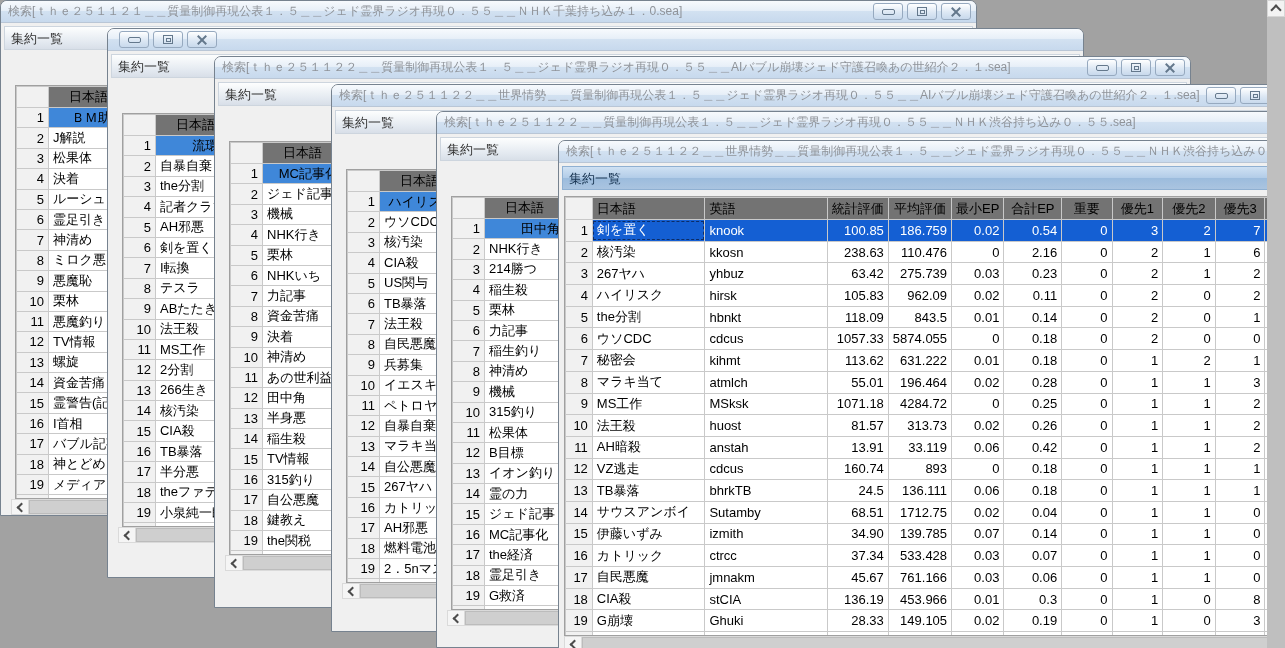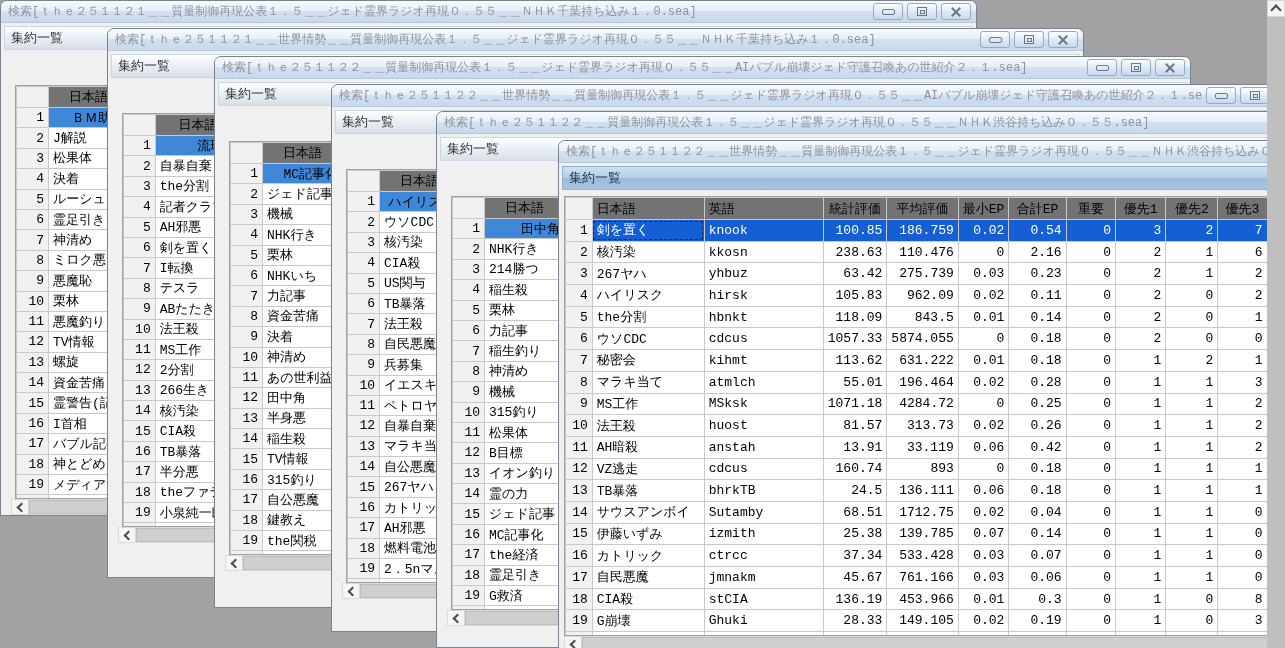--- a/index.html
+++ b/index.html
@@ -1,17 +1,17 @@
 <!DOCTYPE html>
 <html style="--sel-active: #145fd3; --sel-inactive: #3f87d9;"><head>
 <meta charset="utf-8">
 <style>
   html,body{margin:0;padding:0;background:#a2a2a2;}
   #stage{position:relative;width:1285px;height:648px;overflow:hidden;background:#a2a2a2;
-         font-family:Liberation Mono, monospace;}
+         font-family:Liberation Sans, sans-serif;}
   
   .window{position:absolute;background:#f0f0f0;border:1px solid #76828f;
           border-radius:7px 7px 0 0;box-sizing:border-box;}
   .titlebar{height:22px;border-radius:6px 6px 0 0;display:flex;align-items:center;
             padding:0 5px 0 7px;box-sizing:border-box;border-bottom:1px solid #b9c6d6;
             background:linear-gradient(to bottom,#f7fafd 0%,#e7eff8 45%,#d2e1f1 50%,#c7d9ed 100%);}
   .title{flex:1;font-size:12px;color:#8f9399;white-space:nowrap;overflow:hidden;}
   .winbtns{display:flex;align-items:center;}
   .wbtn{width:30px;height:17px;margin-left:4px;border:1px solid #96a9bf;border-radius:3px;
         background:linear-gradient(#ffffff,#dde8f4 55%,#c8d9ec);
@@ -199,21 +199,20 @@
         <span class="harrow">
             <span class="chev-left"></span>
           </span>
         <span class="hthumb"></span>
       </div>
     </div>
   </div>
 
   <div class="window" id="win1" style="left: 107px; top: 28px; width: 977px; height: 550px;">
     <div class="titlebar">
-      <span class="title">検索[ｔｈｅ２５１１２１＿＿世界情勢＿＿質量制御再現公表１．５＿＿ジェド霊界ラジオ再現０．５５＿＿ＮＨＫ千葉持ち込み１．0.sea]</span>
       <span class="winbtns">
         <span class="wbtn">
             <span class="g-min"></span>
           </span>
         <span class="wbtn">
             <span class="g-rest"></span>
           </span>
         <span class="wbtn">
             <span class="g-close"></span>
           </span>
@@ -1003,21 +1002,21 @@
                 <td class="r">0</td>
                 <td class="r">1</td>
                 <td class="r">1</td>
                 <td class="r">0</td>
                 <td class="l"></td>
               </tr>
               <tr>
                 <td class="num">15</td>
                 <td class="l">伊藤いずみ</td>
                 <td class="l">izmith</td>
-                <td class="r">25.38</td>
+                <td class="r">34.90</td>
                 <td class="r">139.785</td>
                 <td class="r">0.07</td>
                 <td class="r">0.14</td>
                 <td class="r">0</td>
                 <td class="r">1</td>
                 <td class="r">1</td>
                 <td class="r">0</td>
                 <td class="l"></td>
               </tr>
               <tr>

